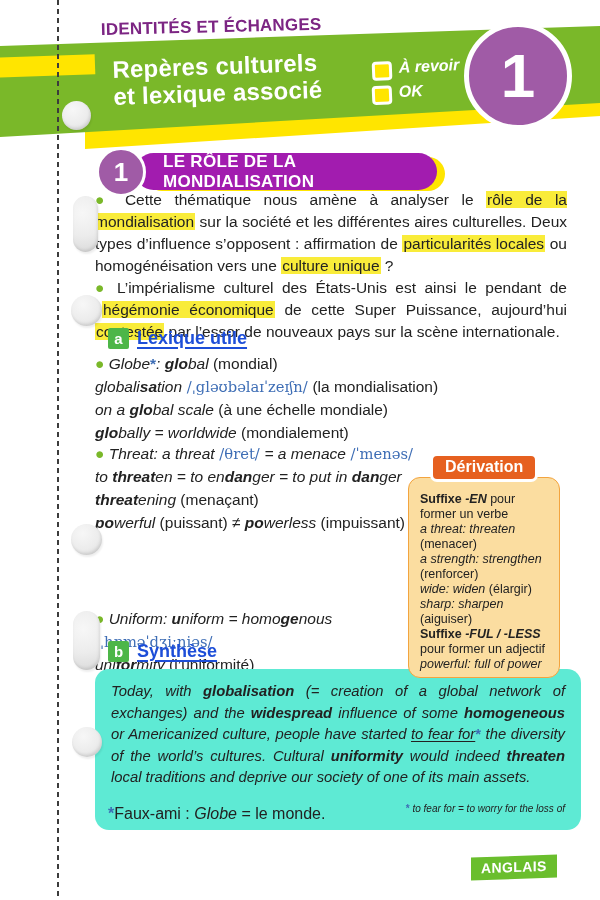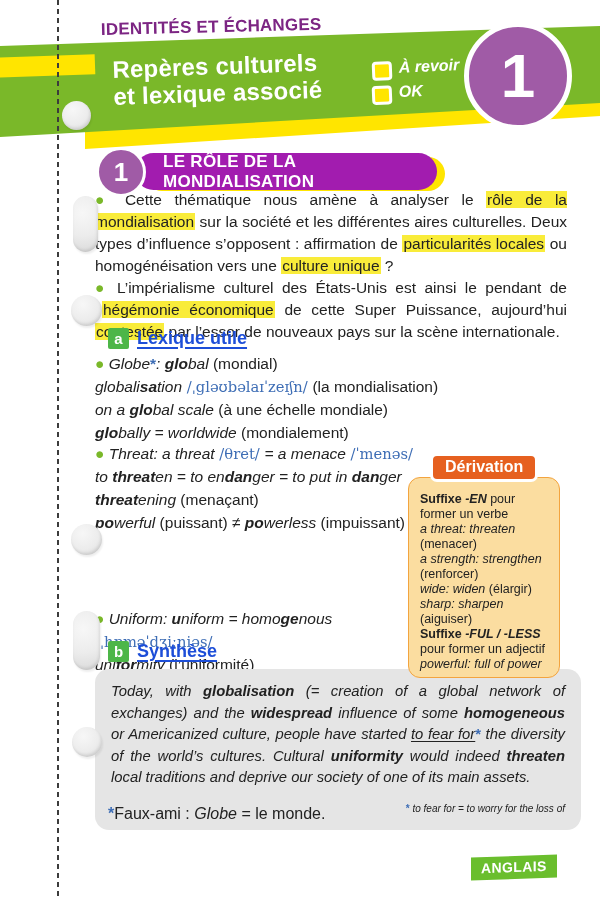--- a/index.html
+++ b/index.html
@@ -70,21 +70,21 @@
 
   
   .deriv-box{position:absolute;left:408px;top:477px;width:152px;box-sizing:border-box;
         background:#fbdda0;border:1px solid #f3a43f;border-radius:12px;
         padding:14px 8px 5px 11px;font-size:12.5px;line-height:15px;z-index:2;}
   .deriv-box .line{white-space:normal;}
   .deriv-tab{position:absolute;left:430px;top:453px;background:#e6601f;color:#fff;font-weight:bold;
         font-size:16px;padding:2px 12px 3px;border-radius:7px;border:3px solid #fff;z-index:3;}
 
   
-  .syn-box{position:absolute;left:95px;top:669px;width:486px;box-sizing:border-box;background:#e5e5e5;
+  .syn-box{position:absolute;left:95px;top:669px;width:486px;box-sizing:border-box;background:#5eead4;
         border-radius:14px;padding:12px 16px 11px;font-size:14.8px;line-height:21.5px;
         text-align:justify;}
   .syn-footnote{margin-top:9px;font-size:10px;text-align:right;}
 
   .fauxami{position:absolute;left:108px;top:805px;font-size:16px;}
 
   
   .subject-tag{position:absolute;left:471px;top:856px;background:#6abe2d;color:#fff;font-weight:bold;
         font-size:14px;padding:3px 10px 4px;transform:skewY(-2deg);letter-spacing:.4px;}
   .page-num{position:absolute;left:552px;top:899px;font-weight:bold;font-size:15px;color:#1a1a1a;}

